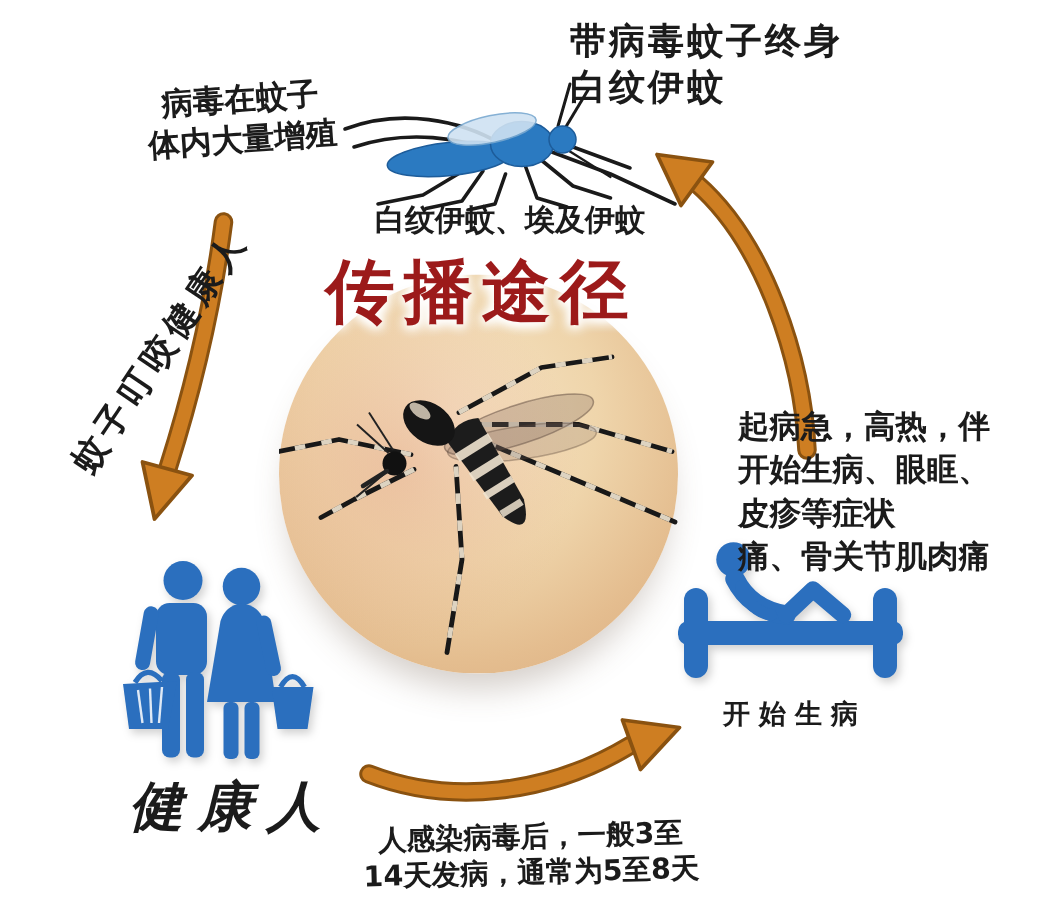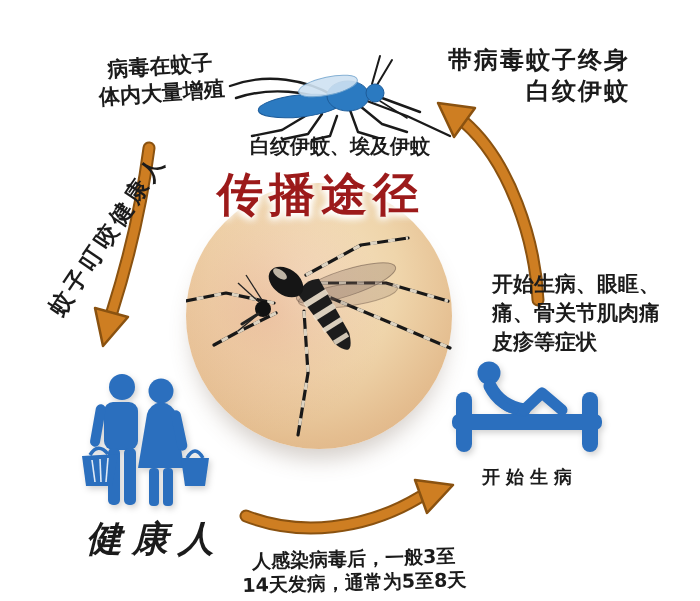--- a/index.html
+++ b/index.html
@@ -21,21 +21,21 @@
   .photo-circle svg{position:absolute;left:0;top:0;}
   .arrows{left:0;top:0;z-index:2;pointer-events:none;}
   .icon-layer{z-index:3;}
   .text-layer{z-index:4;}
   .title{
     left:188px;top:164px;width:266px;text-align:center;
     font-size:46px;font-weight:bold;letter-spacing:6px;color:#9c1a1a;
     text-shadow:0 0 5px #fff,0 0 9px #fff,2px 2px 8px rgba(255,255,255,0.95),-2px 2px 8px rgba(255,255,255,0.95);
     z-index:4;
   }
-  .top-note{left:380px;top:12px;width:250px;text-align:right;font-size:24px;letter-spacing:2px;margin-top:33px;}
+  .top-note{left:380px;top:12px;width:250px;text-align:left;font-size:24px;letter-spacing:2px;}
   .top-left-note{left:76px;top:53px;width:170px;text-align:center;font-size:21px;transform:rotate(-4deg);}
   .species{left:250px;top:133px;width:220px;font-size:20px;}
   .left-label{
     left:-12px;top:220px;width:240px;height:30px;text-align:center;
     font-size:23px;letter-spacing:4px;transform:rotate(-56deg);
   }
   .right-note{left:492px;top:270px;width:208px;font-size:21px;line-height:29px;}
   .healthy-label{left:86px;top:516px;font-size:36px;letter-spacing:10px;font-style:italic;}
   .sick-label{left:482px;top:465px;font-size:18px;letter-spacing:6px;}
   .bottom-note{left:228px;top:546px;width:252px;text-align:center;font-size:19px;line-height:24px;transform:rotate(-1.5deg);}
@@ -184,23 +184,24 @@
     <div>体内大量增殖</div>
   </div>
 
   <div class="abs txt species text-layer">白纹伊蚊、埃及伊蚊</div>
 
   <div class="abs title text-layer">传播途径</div>
 
   <div class="abs txt left-label text-layer">蚊子叮咬健康人</div>
 
   <div class="abs txt right-note text-layer">
+    <div>起病急，高热，伴</div>
     <div>开始生病、眼眶、</div>
+    <div>皮疹等症状</div>
     <div>痛、骨关节肌肉痛</div>
-    <div>皮疹等症状</div>
   </div>
 
   <div class="abs txt healthy-label text-layer">健康人</div>
 
   <div class="abs txt sick-label text-layer">开始生病</div>
 
   <div class="abs txt bottom-note text-layer">
     <div>人感染病毒后，一般3至</div>
     <div>14天发病，通常为5至8天</div>
   </div>

